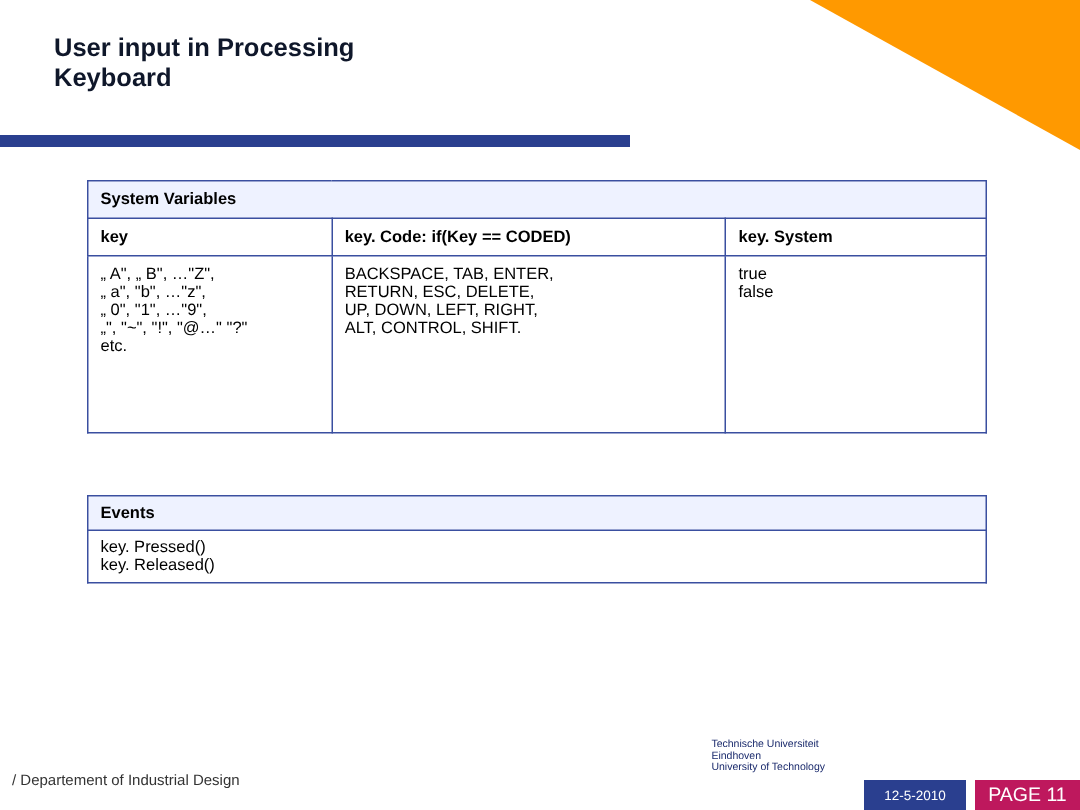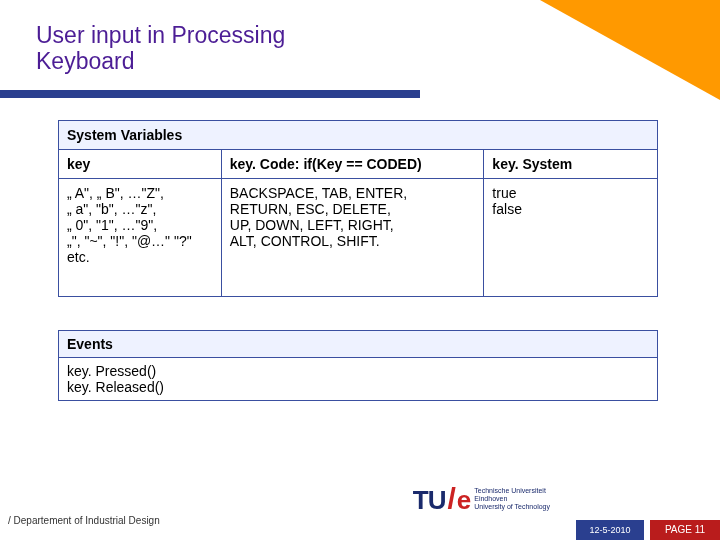--- a/index.html
+++ b/index.html
@@ -1,27 +1,27 @@
 <!DOCTYPE html>
 <html><head>
 <meta charset="utf-8">
 <style>
   * { box-sizing: border-box; margin: 0; padding: 0; }
   html, body { width: 720px; height: 540px; font-family: Arial, Helvetica, sans-serif; background: #fff; overflow: hidden; position: relative; }
   
   .title-block { padding: 22px 0 6px 36px; }
-  .title-block h1 { font-size: 23px; font-weight: normal; color: #4c1d95; line-height: 1.15; }
+  .title-block h1 { font-size: 17px; font-weight: bold; color: #0f172a; line-height: 1.15; }
   .title-underline { position: absolute; left: 0; top: 90px; height: 8px; width: 420px; background: #2a3f8f; }
   
   .corner-tri {
     position: absolute; top: 0; right: 0; width: 0; height: 0;
     border-left: 180px solid transparent; border-top: 100px solid #ff9900;
   }
   
-  .tbl { position: absolute; border-collapse: collapse; font-size: 14px; padding-left: 19px; }
+  .tbl { position: absolute; border-collapse: collapse; font-size: 11px; padding-left: 19px; }
   .tbl td, .tbl th { border: 1px solid #3a4fa0; padding: 6px 8px; text-align: left; vertical-align: top; color:#000; }
   .hdr { background: #eef2ff; font-weight: bold; color:#1a2a6c; }
   .sub { font-weight: bold; }
   
   #sysvars { left: 58px; top: 120px; width: 600px; }
   #sysvars .col1 { width: 150px; }
   #sysvars .col2 { width: 242px; }
   #sysvars .col3 { width: 160px; }
   #sysvars .body td { height: 118px; }
   
@@ -29,21 +29,21 @@
   #events td { padding: 5px 8px; }
   
   .footer { position: absolute; bottom: 0; left: 0; right: 0; height: 34px; }
   .footer-text { position: absolute; left: 8px; bottom: 14px; font-size: 10px; color: #333; }
   .logo { position: absolute; right: 170px; bottom: 24px; display: flex; align-items: center; gap: 4px; }
   .logo-mark { font-size: 26px; font-weight: bold; color: #1a2a6c; letter-spacing: -1px; }
   .logo-slash { color: #cc2222; font-size: 30px; font-weight: bold; margin: 0 2px; }
   .logo-e { color: #cc2222; }
   .logo-words { font-size: 7px; line-height: 1.1; color: #1a2a6c; }
   .date-box { position: absolute; right: 76px; bottom: 0; width: 68px; height: 20px; background: #2a3f8f; color: #fff; font-size: 9px; text-align: center; line-height: 20px; }
-  .page-box { position: absolute; right: 0; bottom: 0; width: 70px; height: 20px; background: #b91c1c; color: #fff; font-size: 10px; text-align: center; line-height: 20px; }
+  .page-box { position: absolute; right: 0; bottom: 0; width: 70px; height: 20px; background: #be185d; color: #fff; font-size: 13px; text-align: center; line-height: 20px; }
 </style>
 </head>
 <body>
 
 <div class="corner-tri"></div>
 
 <div class="title-block">
   <h1>
     <span>User input in Processing</span><br>
     <span>Keyboard</span>
@@ -85,22 +85,19 @@
   <tr>
         <td style="white-space:pre-line">key. Pressed()
 key. Released()</td>
       </tr>
 </tbody>
   </table>
 
 <div class="footer">
   <div class="footer-text">/ Departement of Industrial Design</div>
   <div class="logo">
-    <span class="logo-mark">
-      <span>TU</span><span class="logo-slash">/</span><span class="logo-e">e</span>
-    </span>
     <span class="logo-words" style="white-space:pre-line">Technische Universiteit
 Eindhoven
 University of Technology</span>
   </div>
   <div class="date-box">12-5-2010</div>
   <div class="page-box">PAGE 11</div>
 </div>
 
 </body></html>

